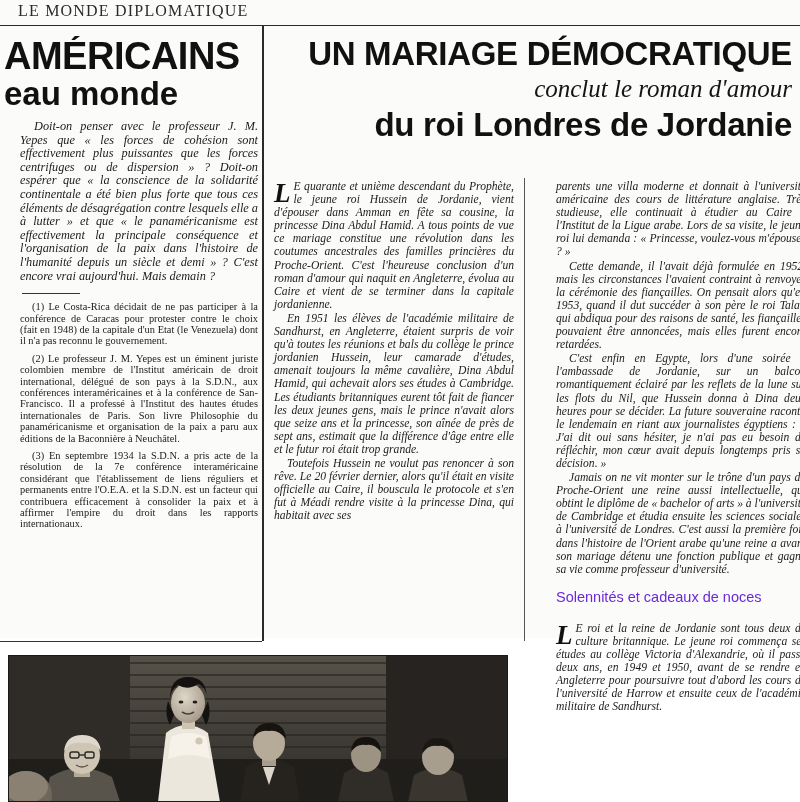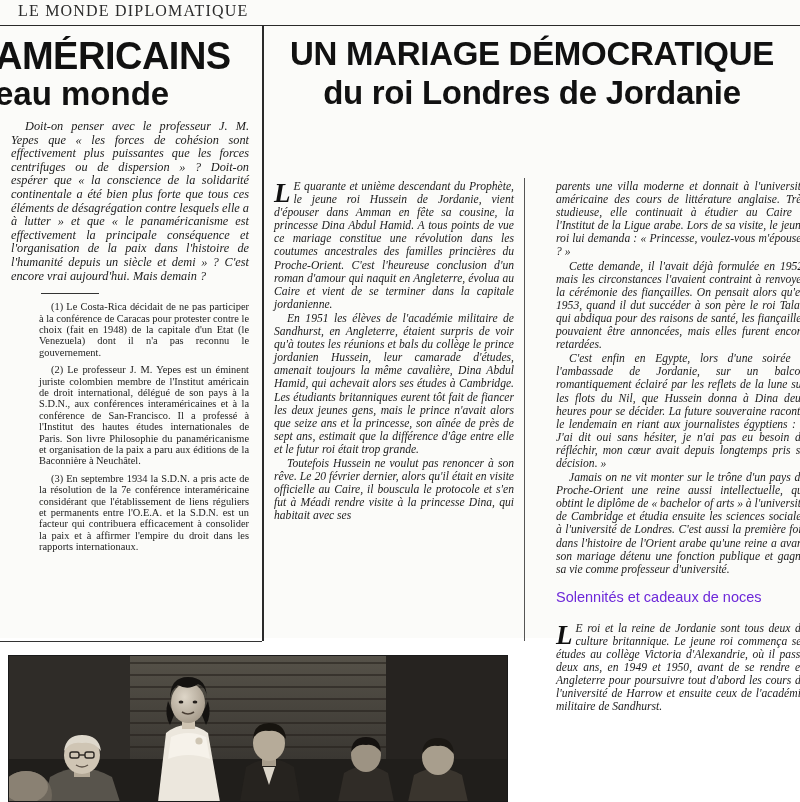--- a/index.html
+++ b/index.html
@@ -62,21 +62,21 @@
     left: 0px;
     top: 641px;
     width: 262px;
     height: 1px;
     background: #333;
   }
 
   
   .left-col {
     position: absolute;
-    left: 3px;
+    left: 12px;
     top: 30px;
     width: 254px;
   }
   .head-americains {
     font-family: "Liberation Sans", sans-serif;
     font-weight: bold;
     font-size: 38px;
     line-height: 40px;
     letter-spacing: -0.5px;
     margin: 6px 0 0 0;
@@ -108,37 +108,36 @@
   }
   .left-body p { margin: 0 0 2px 0; text-indent: 14px; }
   .left-notes {
     margin-top: 10px;
     padding: 0 8px 0 8px;
     font-family: "Liberation Serif", serif;
     font-size: 10.4px;
     line-height: 11.4px;
     text-align: justify;
     color: #1b1b1b;
-    margin-left: 28px;
   }
   .left-notes p { margin: 0 0 6px 0; text-indent: 12px; }
   .notes-sep {
     width: 58px;
     height: 1px;
     background: #333;
     margin: 8px 0 7px 2px;
   }
 
   
   .center-head {
     position: absolute;
     left: 272px;
     top: 36px;
     width: 520px;
-    text-align: center;
+    text-align: right;
   }
   .ch-1 {
     font-family: "Liberation Sans", sans-serif;
     font-weight: bold;
     font-size: 33px;
     line-height: 36px;
     letter-spacing: -0.3px;
     color: #111;
     white-space: nowrap;
   }
@@ -235,20 +234,21 @@
     <div class="left-notes">
       <div class="notes-sep"></div>
       <p>(1) Le Costa-Rica décidait de ne pas participer à la conférence de Caracas pour protester contre le choix (fait en 1948) de la capitale d'un Etat (le Venezuela) dont il n'a pas reconnu le gouvernement.</p>
       <p>(2) Le professeur J. M. Yepes est un éminent juriste colombien membre de l'Institut américain de droit international, délégué de son pays à la S.D.N., aux conférences interaméricaines et à la conférence de San-Francisco. Il a professé à l'Institut des hautes études internationales de Paris. Son livre Philosophie du panaméricanisme et organisation de la paix a paru aux éditions de la Baconnière à Neuchâtel.</p>
       <p>(3) En septembre 1934 la S.D.N. a pris acte de la résolution de la 7e conférence interaméricaine considérant que l'établissement de liens réguliers et permanents entre l'O.E.A. et la S.D.N. est un facteur qui contribuera efficacement à consolider la paix et à affirmer l'empire du droit dans les rapports internationaux.</p>
     </div>
   </div>
 
   <div class="center-head">
     <div class="ch-1">UN MARIAGE DÉMOCRATIQUE</div>
+    <div class="ch-2">conclut le roman d'amour</div>
     <div class="ch-3">du roi Londres de Jordanie</div>
   </div>
 
   <div class="art-col col-mid">
     <p class="no-indent"><span class="dropcap">L</span><span>E quarante et unième descendant du Prophète, le jeune roi Hussein de Jordanie, vient d'épouser dans Amman en fête sa cousine, la princesse Dina Abdul Hamid. A tous points de vue ce mariage constitue une révolution dans les coutumes ancestrales des familles princières du Proche-Orient. C'est l'heureuse conclusion d'un roman d'amour qui naquit en Angleterre, évolua au Caire et vient de se terminer dans la capitale jordanienne.</span></p>
     <p>En 1951 les élèves de l'académie militaire de Sandhurst, en Angleterre, étaient surpris de voir qu'à toutes les réunions et bals du collège le prince jordanien Hussein, leur camarade d'études, amenait toujours la même cavalière, Dina Abdul Hamid, qui achevait alors ses études à Cambridge. Les étudiants britanniques eurent tôt fait de fiancer les deux jeunes gens, mais le prince n'avait alors que seize ans et la princesse, son aînée de près de sept ans, estimait que la différence d'âge entre elle et le futur roi était trop grande.</p>
     <p>Toutefois Hussein ne voulut pas renoncer à son rêve. Le 20 février dernier, alors qu'il était en visite officielle au Caire, il bouscula le protocole et s'en fut à Méadi rendre visite à la princesse Dina, qui habitait avec ses</p>
   </div>
 
   <div class="art-col col-right">

